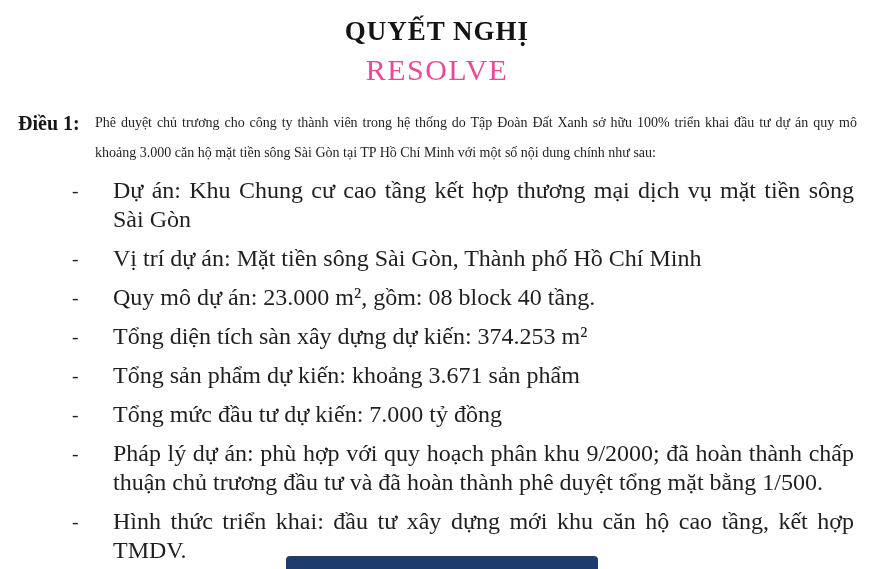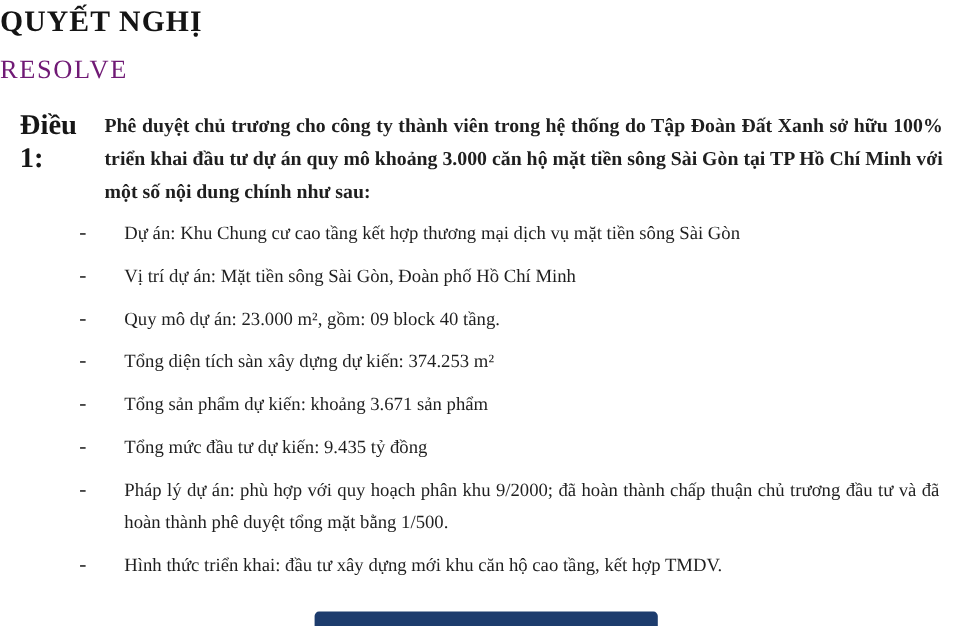--- a/index.html
+++ b/index.html
@@ -9,75 +9,74 @@
   body {
     width: 874px;
     height: 569px;
     background: #ffffff;
     font-family: "Liberation Serif", "DejaVu Serif", serif;
     color: #1f1f1f;
     position: relative;
     overflow: hidden;
   }
   .doc-header {
-    text-align: left;
-    padding-top: 4px;
+    text-align: center;
+    padding-top: 16px;
   }
   .doc-title {
     margin: 0;
     font-size: 27px;
     font-weight: bold;
     letter-spacing: 1px;
     color: #141414;
   }
   .doc-subtitle {
-    margin-top: 16px;
-    font-size: 24px;
+    margin-top: 6px;
+    font-size: 30px;
     font-weight: normal;
     letter-spacing: 1.5px;
-    color: #701a75;
+    color: #ec4899;
   }
   .article {
     display: flex;
     margin: 21px 17px 0 18px;
   }
   .article-label {
     flex: none;
     width: 77px;
-    font-size: 26px;
+    font-size: 20px;
     font-weight: bold;
     line-height: 30px;
     color: #161616;
   }
   .article-body {
     flex: 1;
     margin: 0;
-    font-size: 18px;
+    font-size: 14px;
     line-height: 30px;
     text-align: justify;
-    font-weight: bold;
   }
   .bullet-list {
     list-style: none;
     margin: 8px 20px 0 72px;
     padding: 0;
   }
   .bullet {
     display: flex;
     margin-bottom: 10px;
   }
   .bullet-marker {
     flex: none;
     width: 41px;
     font-size: 19.5px;
     line-height: 29px;
   }
   .bullet-text {
     flex: 1;
-    font-size: 17px;
+    font-size: 24px;
     line-height: 29px;
     text-align: justify;
   }
   .redaction-bar {
     position: absolute;
     left: 286px;
     bottom: 0;
     width: 312px;
     height: 13px;
     border-radius: 4px 4px 0 0;
@@ -99,37 +98,37 @@
     <p class="article-body">Phê duyệt chủ trương cho công ty thành viên trong hệ thống do Tập Đoàn Đất Xanh sở hữu 100% triển khai đầu tư dự án quy mô khoảng 3.000 căn hộ mặt tiền sông Sài Gòn tại TP Hồ Chí Minh với một số nội dung chính như sau:</p>
   </div>
 
   <ul class="bullet-list">
     <li class="bullet">
       <span class="bullet-marker">-</span>
       <span class="bullet-text">Dự án: Khu Chung cư cao tầng kết hợp thương mại dịch vụ mặt tiền sông Sài Gòn</span>
     </li>
     <li class="bullet">
       <span class="bullet-marker">-</span>
-      <span class="bullet-text">Vị trí dự án: Mặt tiền sông Sài Gòn, Đoàn phố Hồ Chí Minh</span>
+      <span class="bullet-text">Vị trí dự án: Mặt tiền sông Sài Gòn, Thành phố Hồ Chí Minh</span>
     </li>
     <li class="bullet">
       <span class="bullet-marker">-</span>
-      <span class="bullet-text">Quy mô dự án: 23.000 m², gồm: 09 block 40 tầng.</span>
+      <span class="bullet-text">Quy mô dự án: 23.000 m², gồm: 08 block 40 tầng.</span>
     </li>
     <li class="bullet">
       <span class="bullet-marker">-</span>
       <span class="bullet-text">Tổng diện tích sàn xây dựng dự kiến: 374.253 m²</span>
     </li>
     <li class="bullet">
       <span class="bullet-marker">-</span>
       <span class="bullet-text">Tổng sản phẩm dự kiến: khoảng 3.671 sản phẩm</span>
     </li>
     <li class="bullet">
       <span class="bullet-marker">-</span>
-      <span class="bullet-text">Tổng mức đầu tư dự kiến: 9.435 tỷ đồng</span>
+      <span class="bullet-text">Tổng mức đầu tư dự kiến: 7.000 tỷ đồng</span>
     </li>
     <li class="bullet">
       <span class="bullet-marker">-</span>
       <span class="bullet-text">Pháp lý dự án: phù hợp với quy hoạch phân khu 9/2000; đã hoàn thành chấp thuận chủ trương đầu tư và đã hoàn thành phê duyệt tổng mặt bằng 1/500.</span>
     </li>
     <li class="bullet">
       <span class="bullet-marker">-</span>
       <span class="bullet-text">Hình thức triển khai: đầu tư xây dựng mới khu căn hộ cao tầng, kết hợp TMDV.</span>
     </li>
   </ul>

